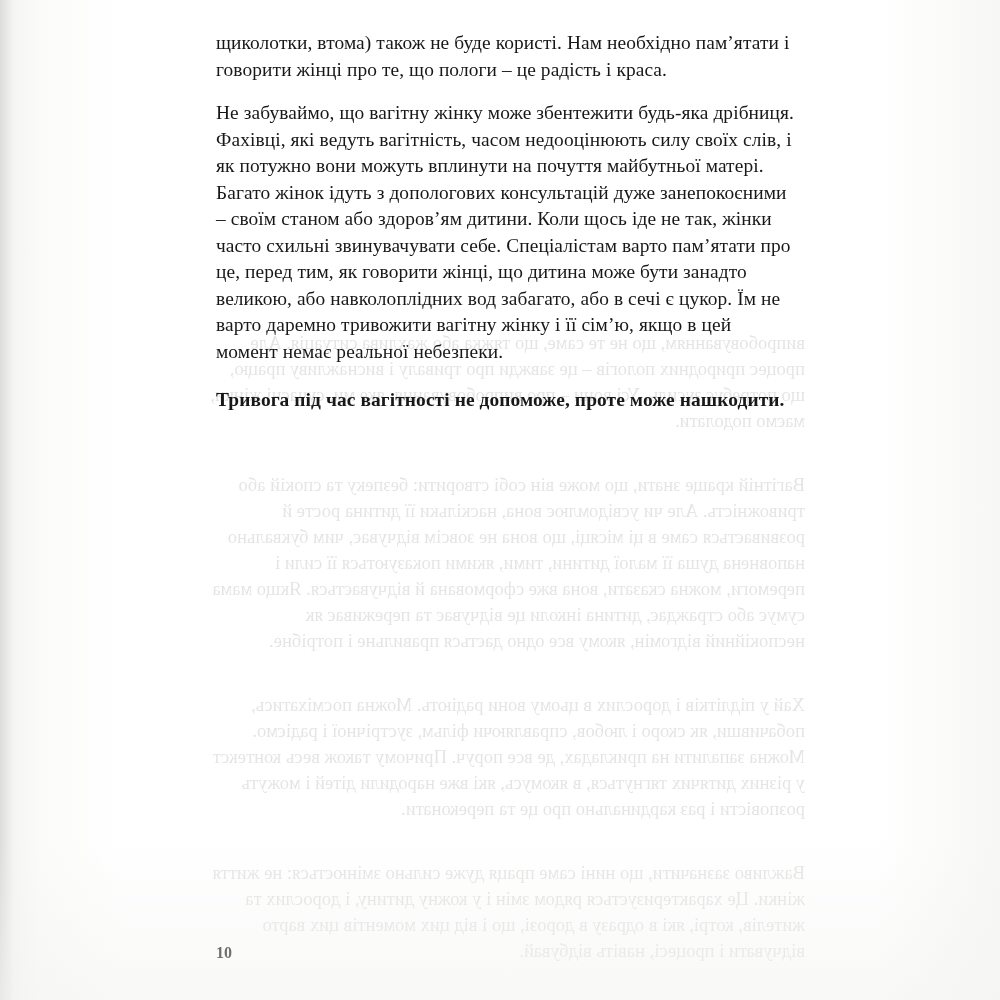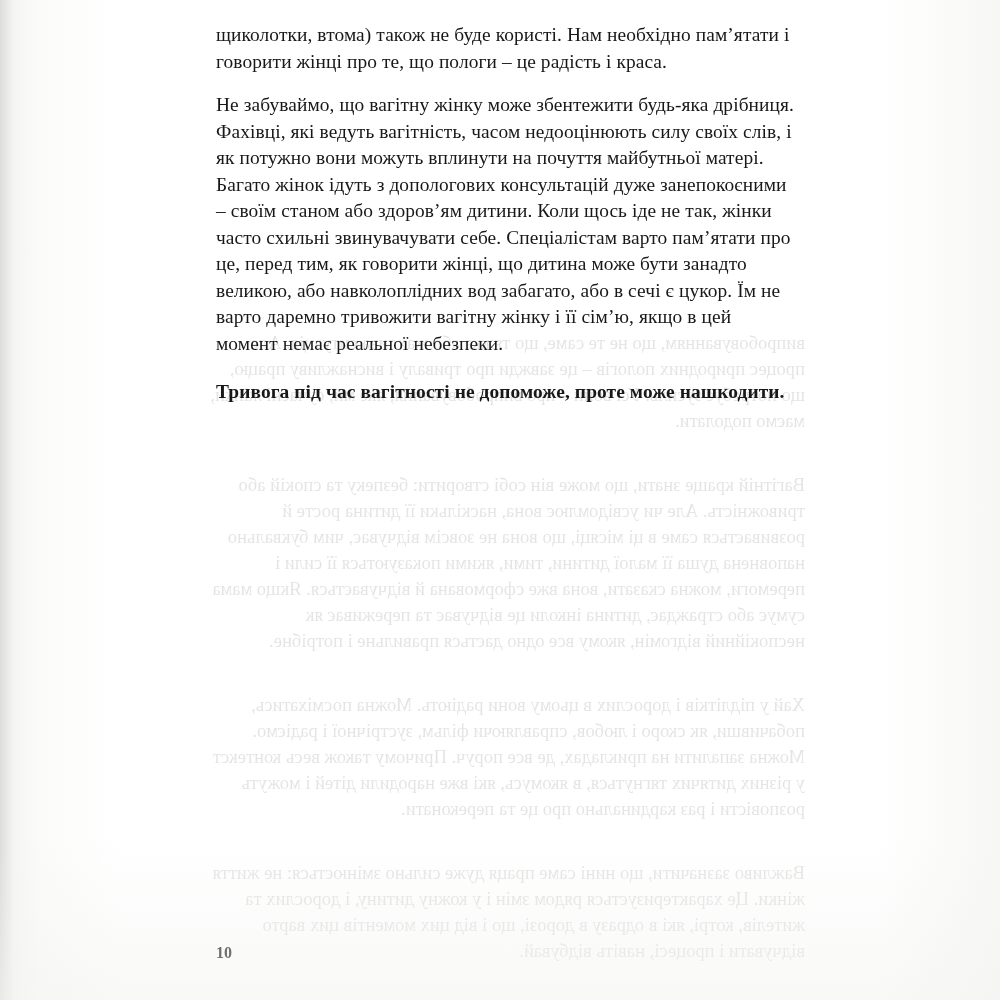--- a/index.html
+++ b/index.html
@@ -34,21 +34,21 @@
     background: linear-gradient(180deg, rgba(255,255,255,0) 0%, rgba(243,243,241,0.55) 100%);
     pointer-events: none;
   }
   .content {
     position: absolute;
     left: 216px;
     top: 22px;
     width: 580px;
   }
   p.para {
-    margin: 0 0 17px 0;
+    margin: 8px 0 17px 0;
     font-size: 19.4px;
     line-height: 26.5px;
     color: #18181a;
     text-align: left;
     letter-spacing: 0.1px;
   }
   p.para.bold {
     font-weight: bold;
     margin-top: 22px;
   }

